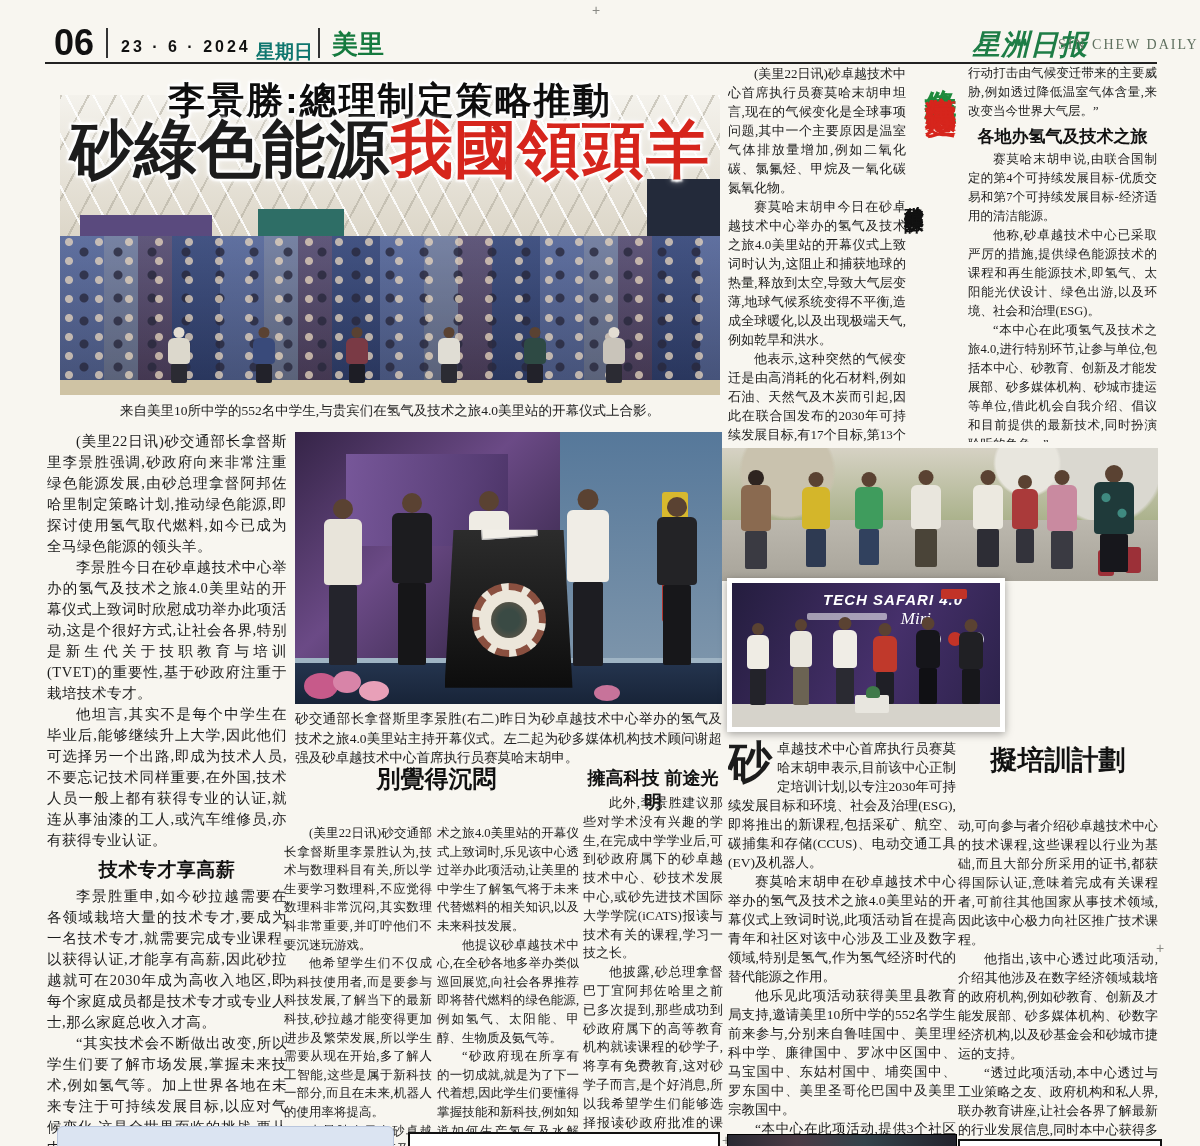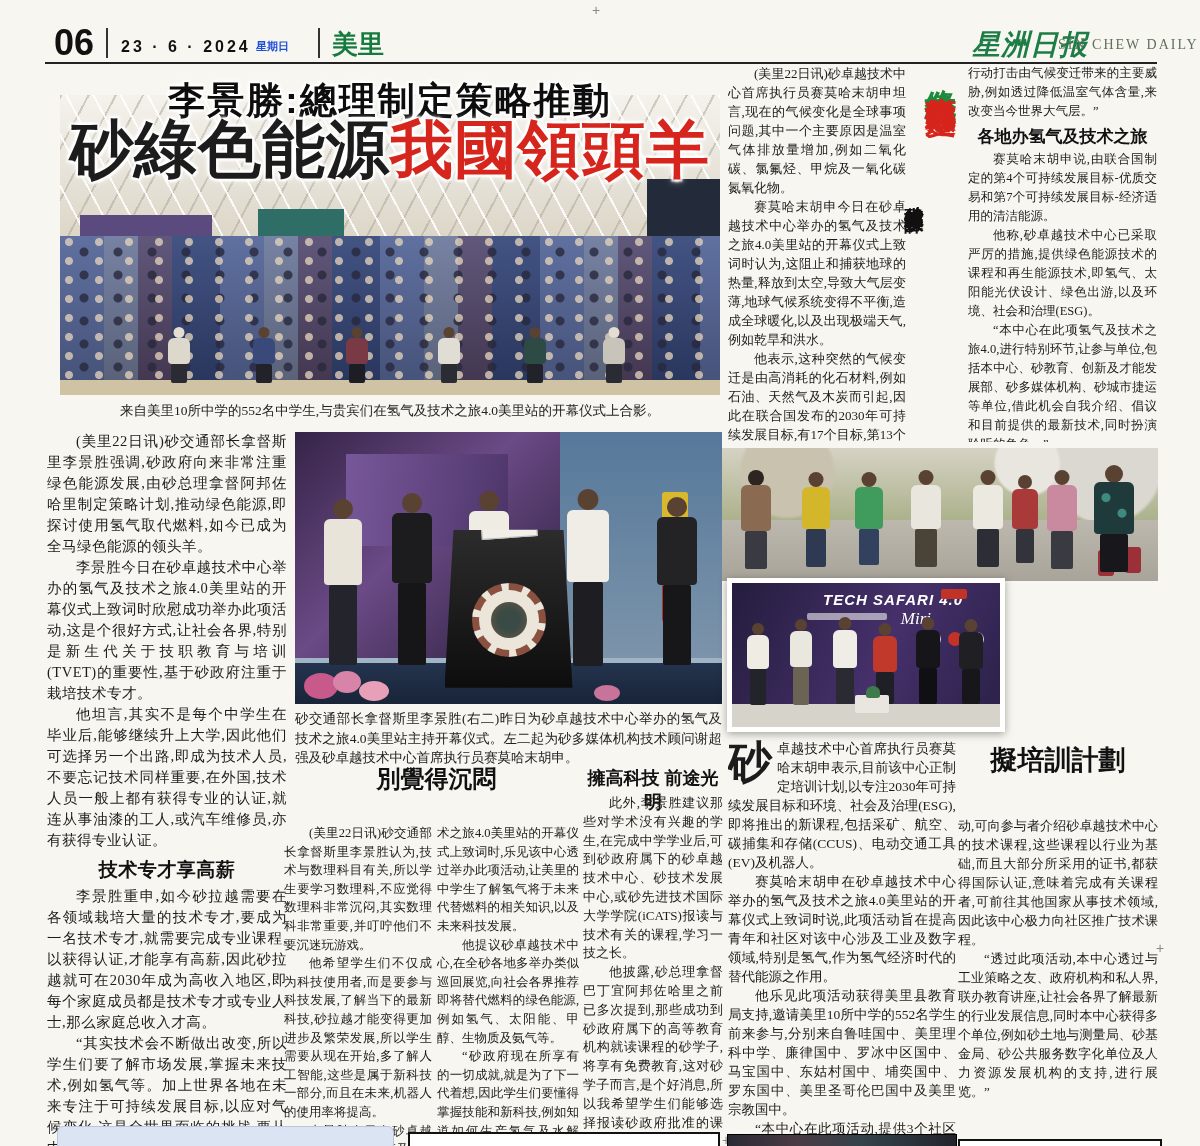--- a/index.html
+++ b/index.html
@@ -4,21 +4,21 @@
 <style>
   html,body{margin:0;padding:0;background:#e8e6e0;}
   #page{position:relative;width:1200px;height:1146px;margin:0 auto;background:#f8f6f0;
         overflow:hidden;font-family:"Liberation Serif","DejaVu Serif",serif;color:#1c1c1c;}
   
   .hdr-num{position:absolute;left:54px;top:22px;font-family:"Liberation Sans","DejaVu Sans",sans-serif;
            font-size:36px;font-weight:700;color:#111;}
   .hdr-bar{position:absolute;top:28px;width:2px;height:30px;background:#333;}
   .hdr-date{position:absolute;left:121px;top:38px;font-size:16px;font-weight:700;letter-spacing:3px;color:#111;
             font-family:"Liberation Sans","DejaVu Sans",sans-serif;}
-  .hdr-week{position:absolute;left:256px;top:39px;font-size:11px;font-weight:700;color:#1d4ed8;}
+  .hdr-week{position:absolute;left:256px;top:39px;font-size:19px;font-weight:700;color:#0f766e;}
   .hdr-sec{position:absolute;left:332px;top:27px;font-size:26px;font-weight:900;color:#157a3e;}
   .hdr-logo{position:absolute;left:972px;top:26px;font-size:28px;font-weight:900;color:#1e7d46;
             font-style:italic;letter-spacing:1px;}
   .hdr-logo-en{position:absolute;left:1058px;top:37px;font-size:14px;color:#5f705f;letter-spacing:2px;}
   .hdr-rule{position:absolute;left:45px;top:62px;width:1112px;height:2px;background:#222;}
   .crop{position:absolute;color:#8a8a85;font-size:14px;font-family:"Liberation Sans",sans-serif;}
   
   .col{position:absolute;text-align:justify;overflow:hidden;}
   .para{margin:0;text-indent:2em;}
   .para.cont{text-indent:0;}
@@ -375,20 +375,21 @@
         <p class="para">赛莫哈末胡申在砂卓越技术中心举办的氢气及技术之旅4.0美里站的开幕仪式上致词时说,此项活动旨在提高青年和社区对该中心涉及工业及数字领域,特别是氢气,作为氢气经济时代的替代能源之作用。</p>
         <p class="para">他乐见此项活动获得美里县教育局支持,邀请美里10所中学的552名学生前来参与,分别来自鲁哇国中、美里理科中学、廉律国中、罗冰中区国中、马宝国中、东姑村国中、埔奕国中、罗东国中、美里圣哥伦巴国中及美里宗教国中。</p>
         <p class="para">“本中心在此项活动,提供3个社区技术外展项目的基本技能训练课程,包括理发、化妆和水耕植物。”</p>
       </div>
 
   </div>
 
   <div id="sus-hl1">擬培訓計劃</div>
   <div class="col" id="col-right-bot" style="left:958px;top:816px;width:200px;height:330px;">
       <p class="para cont">动,可向参与者介绍砂卓越技术中心的技术课程,这些课程以行业为基础,而且大部分所采用的证书,都获得国际认证,意味着完成有关课程者,可前往其他国家从事技术领域,因此该中心极力向社区推广技术课程。</p>
+      <p class="para">他指出,该中心透过此项活动,介绍其他涉及在数字经济领域栽培的政府机构,例如砂教育、创新及才能发展部、砂多媒体机构、砂数字经济机构,以及砂基金会和砂城市捷运的支持。</p>
       <p class="para">“透过此项活动,本中心透过与工业策略之友、政府机构和私人界,联办教育讲座,让社会各界了解最新的行业发展信息,同时本中心获得多个单位,例如砂土地与测量局、砂基金局、砂公共服务数字化单位及人力资源发展机构的支持,进行展览。”</p>
     </div>
 
   <div class="strip" style="left:57px;top:1126px;width:335px;height:20px;background:#dbe4f2;border:1px solid #b9c6dd;border-radius:6px 6px 0 0;"></div>
   <div class="strip" style="left:408px;top:1132px;width:308px;height:14px;background:#fff;border:2px solid #111;border-bottom:none;"></div>
   <div class="strip" style="left:727px;top:1134px;width:228px;height:12px;background:linear-gradient(90deg,#2a2a33,#4a3a44 30%,#33424a 60%,#23232c);border:1px solid #000;border-bottom:none;"></div>
   <div class="strip" style="left:958px;top:1139px;width:200px;height:7px;background:#fff;border:2px solid #111;border-bottom:none;"></div>
 
 </div>
 

